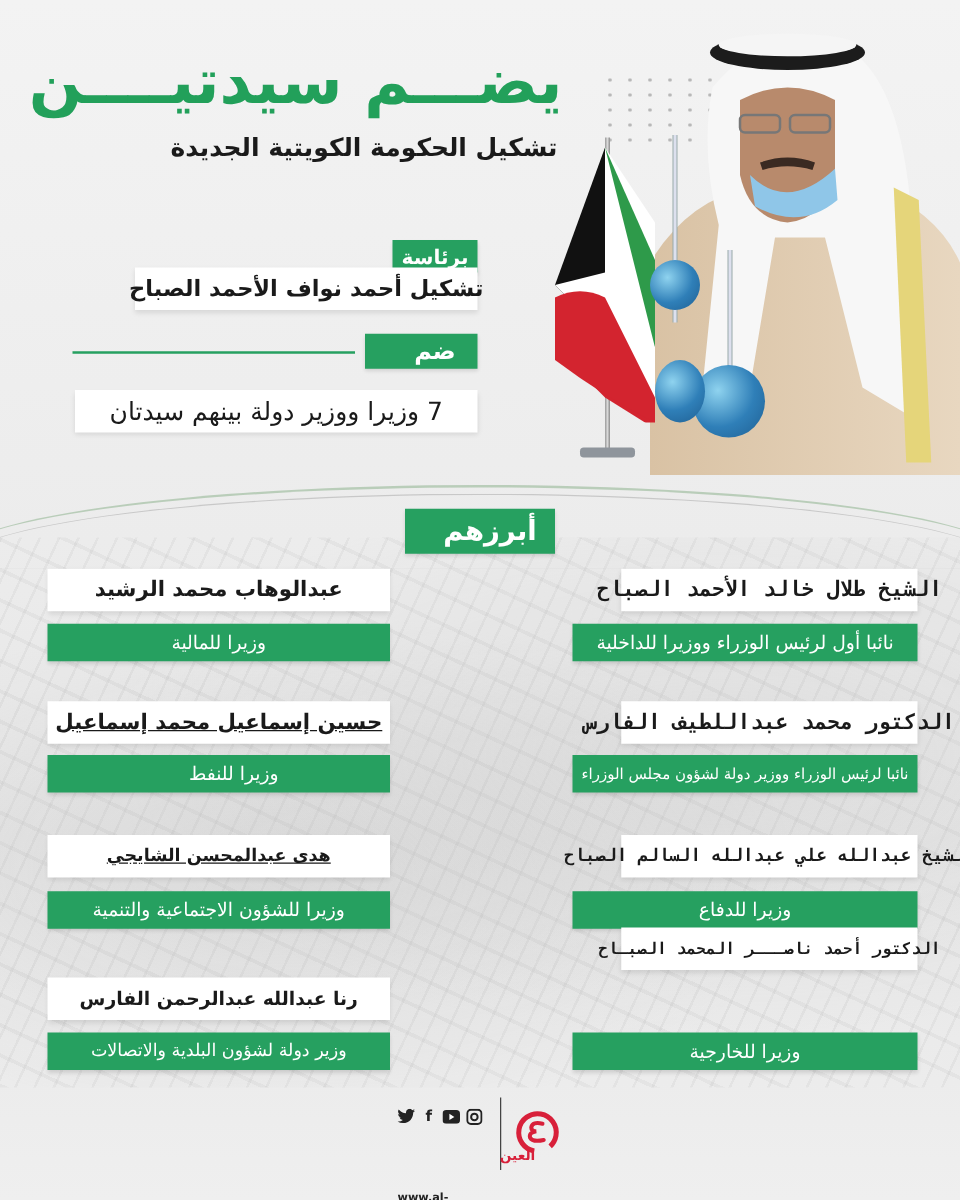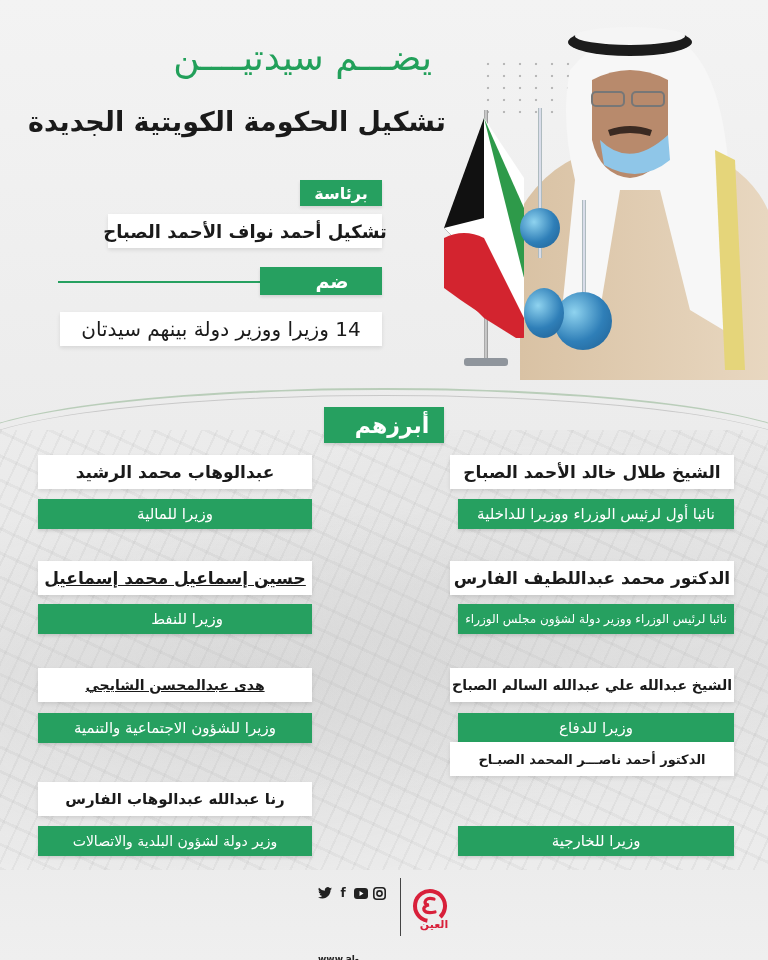--- a/index.html
+++ b/index.html
@@ -21,42 +21,42 @@
   }
   .arc-line {
     position: absolute; left: -40px; top: 388px; width: 848px; height: 60px;
     border-top: 2px solid #b9cdb9; border-radius: 50% 50% 0 0 / 100% 100% 0 0;
   }
   .arc-line2 {
     position: absolute; left: -40px; top: 395px; width: 848px; height: 60px;
     border-top: 1px solid #c8c8c8; border-radius: 50% 50% 0 0 / 100% 100% 0 0;
   }
   .headline {
-    position: absolute; right: 336px; top: 40px;
-    color: #22a05a; font-size: 36px; font-weight: normal; letter-spacing: 0;
+    position: absolute; right: 318px; top: 40px;
+    color: #22a05a; font-size: 50px; font-weight: bold; letter-spacing: 0;
     line-height: 1;
   }
   .subheadline {
     position: absolute; right: 322px; top: 108px;
-    color: #1a1a1a; font-size: 27px; font-weight: bold; line-height: 1;
+    color: #1a1a1a; font-size: 20px; font-weight: bold; line-height: 1;
   }
   .tag {
     position: absolute; background: #26a060; color: #fff; font-weight: bold;
     display: flex; align-items: center; justify-content: center;
     box-shadow: 0 2px 3px rgba(0,0,0,0.12);
   }
   .white-box {
     position: absolute; background: #fff; color: #1a1a1a; font-weight: bold;
     display: flex; align-items: center; justify-content: center;
     box-shadow: 0 2px 4px rgba(0,0,0,0.10);
     white-space: nowrap;
   }
-  .chair-tag { right: 386px; top: 180px; width: 82px; height: 26px; font-size: 16px; }
+  .chair-tag { right: 386px; top: 192px; width: 68px; height: 26px; font-size: 16px; }
   .chair-name { right: 386px; top: 214px; width: 274px; height: 34px; font-size: 18px; }
-  .incl-tag { right: 386px; top: 267px; width: 122px; height: 28px; font-size: 19px; padding-left: 22px; }
+  .incl-tag { right: 386px; top: 267px; width: 90px; height: 28px; font-size: 19px; padding-left: 22px; }
   .incl-line { position: absolute; left: 58px; top: 281px; width: 226px; height: 2px; background: #26a060; }
   .incl-text { right: 386px; top: 312px; width: 322px; height: 34px; font-size: 20px; font-weight: normal; }
 
   .photo {
     position: absolute; left: 430px; top: 0; width: 338px; height: 380px; overflow: hidden;
   }
   .dots {
     position: absolute; left: 480px; top: 58px; width: 100px; height: 60px;
     background-image: radial-gradient(circle, #b8b8b8 1.2px, transparent 1.6px);
     background-size: 16px 12px;
@@ -68,32 +68,32 @@
   }
   .towers .spire { position: absolute; width: 4px; background: linear-gradient(90deg,#9aa,#eef,#9aa); }
   .towers .ball { position: absolute; border-radius: 50%;
     background: radial-gradient(circle at 35% 35%, #8fd3ef, #2f7fb8 55%, #1f5f92); }
   .man {
     position: absolute; left: 520px; top: 10px; width: 248px; height: 370px;
   }
 
   .top-tag { right: 324px; top: 407px; width: 120px; height: 36px; font-size: 22px; padding-left: 16px; }
 
-  .name-r { right: 34px; width: 284px; height: 34px; font-size: 17px; }
+  .name-r { right: 34px; width: 237px; height: 34px; font-size: 17px; font-family: Liberation Mono, monospace; }
   .role-r { right: 34px; width: 276px; height: 30px; font-size: 15px; font-weight: normal; }
   .name-l { left: 38px; width: 274px; height: 34px; font-size: 17px; }
   .role-l { left: 38px; width: 274px; height: 30px; font-size: 15px; font-weight: normal; }
 
   .footer { position: absolute; left: 318px; top: 878px; width: 140px; height: 62px; }
   .social { position: absolute; right: 72px; top: 8px; display: flex; gap: 4px; direction: ltr; }
   .social span { display: inline-flex; width: 14px; height: 14px; align-items: center; justify-content: center; font-size: 12px; font-weight: bold; color: #222; }
   .website { position: absolute; right: 72px; top: 28px; font-size: 9px; font-weight: bold; color: #222; direction: ltr; margin-top: 48px; }
   .divider { position: absolute; left: 82px; top: 0; width: 1px; height: 58px; background: #444; }
   .logo { position: absolute; left: 92px; top: 2px; width: 40px; height: 56px; }
-  .logo-text { position: absolute; left: 96px; top: 40px; width: 40px; text-align: center; color: #d8203a; font-size: 11px; font-weight: bold; }
+  .logo-text { position: absolute; left: 76px; top: 40px; width: 40px; text-align: center; color: #d8203a; font-size: 11px; font-weight: bold; }
 </style>
 </head>
 <body>
 
 <div class="bg-city"></div>
 <div class="arc-line"></div>
 <div class="arc-line2"></div>
 
 <div class="headline">يضـــم سيدتيــــن</div>
 <div class="subheadline">تشكيل الحكومة الكويتية الجديدة</div>
@@ -135,21 +135,21 @@
   <div class="ball" style="left:520px;top:208px;width:40px;height:40px;"></div>
   <div class="spire" style="left:582px;top:200px;height:110px;"></div>
   <div class="ball" style="left:554px;top:292px;width:58px;height:58px;"></div>
   <div class="ball" style="left:524px;top:288px;width:40px;height:50px;"></div>
 </div>
 
 <div class="tag chair-tag">برئاسة</div>
 <div class="white-box chair-name">تشكيل أحمد نواف الأحمد الصباح</div>
 <div class="incl-line"></div>
 <div class="tag incl-tag">ضم</div>
-<div class="white-box incl-text">14 وزيرا ووزير دولة بينهم سيدتان</div>
+<div class="white-box incl-text">7 وزيرا ووزير دولة بينهم سيدتان</div>
 
 <div class="tag top-tag">أبرزهم</div>
 
 <div class="white-box name-r" style="top:455px;">الشيخ طلال خالد الأحمد الصباح</div>
 <div class="tag role-r" style="top:499px;">نائبا أول لرئيس الوزراء ووزيرا للداخلية</div>
 
 <div class="white-box name-r" style="top:561px;">الدكتور محمد عبداللطيف الفارس</div>
 <div class="tag role-r" style="top:604px;font-size:12px;">نائبا لرئيس الوزراء ووزير دولة لشؤون مجلس الوزراء</div>
 
 <div class="white-box name-r" style="top:668px;font-size:14px;">الشيخ عبدالله علي عبدالله السالم الصباح</div>
@@ -160,21 +160,21 @@
 
 <div class="white-box name-l" style="top:455px;">عبدالوهاب محمد الرشيد</div>
 <div class="tag role-l" style="top:499px;">وزيرا للمالية</div>
 
 <div class="white-box name-l" style="top:561px;text-decoration:underline;">حسين إسماعيل محمد إسماعيل</div>
 <div class="tag role-l" style="top:604px;padding-left:24px;">وزيرا للنفط</div>
 
 <div class="white-box name-l" style="top:668px;font-size:14px;text-decoration:underline;">هدى عبدالمحسن الشايجي</div>
 <div class="tag role-l" style="top:713px;">وزيرا للشؤون الاجتماعية والتنمية</div>
 
-<div class="white-box name-l" style="top:782px;font-size:15px;">رنا عبدالله عبدالوهاب الفارس</div>
+<div class="white-box name-l" style="top:782px;font-size:15px;">رنا عبدالله عبدالرحمن الفارس</div>
 <div class="tag role-l" style="top:826px;font-size:14px;">وزير دولة لشؤون البلدية والاتصالات</div>
 
 <div class="footer">
   <div class="social">
     <span>
       <svg width="14" height="12" viewBox="0 0 24 20">
           <path d="M24 2.3a10 10 0 0 1-2.8.8A4.9 4.9 0 0 0 23.3.4a9.8 9.8 0 0 1-3.1 1.2A4.9 4.9 0 0 0 11.8 6 14 14 0 0 1 1.7.9a4.9 4.9 0 0 0 1.5 6.6A4.9 4.9 0 0 1 1 6.9a4.9 4.9 0 0 0 3.9 4.8 4.9 4.9 0 0 1-2.2.1 4.9 4.9 0 0 0 4.6 3.4A9.9 9.9 0 0 1 0 17.2 14 14 0 0 0 7.5 19.4c9.1 0 14-7.5 14-14v-.6A10 10 0 0 0 24 2.3z" fill="#222"></path>
         </svg>
     </span>
     <span>f</span>

